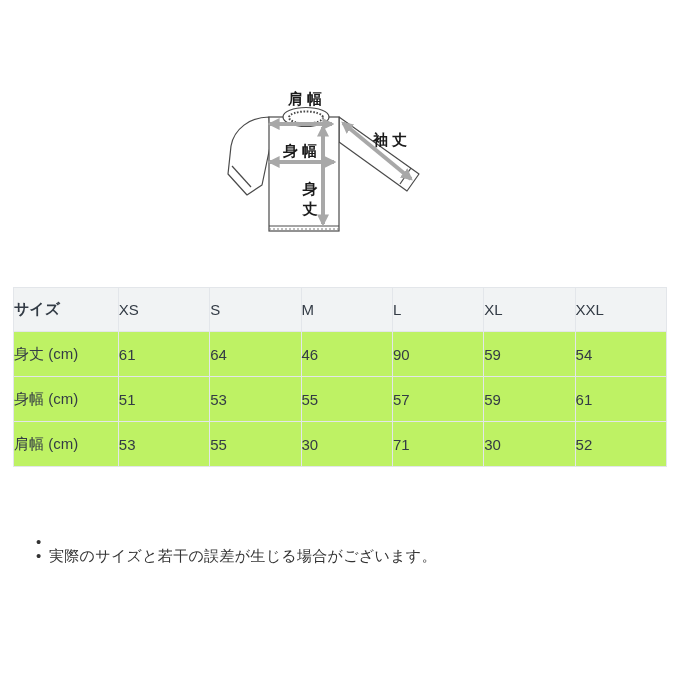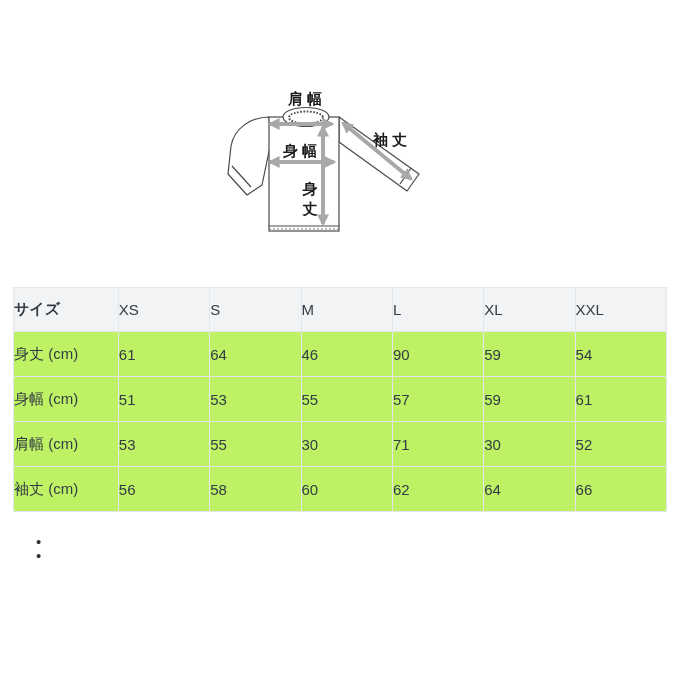--- a/index.html
+++ b/index.html
@@ -139,34 +139,26 @@
       </tr>
       <tr>
         <td>肩幅 (cm)</td>
         <td>53</td>
         <td>55</td>
         <td>30</td>
         <td>71</td>
         <td>30</td>
         <td>52</td>
       </tr>
-      <tr>
-        <td>袖丈 (cm)</td>
-        <td>56</td>
-        <td>58</td>
-        <td>60</td>
-        <td>62</td>
-        <td>64</td>
-        <td>66</td>
-      </tr>
     </tbody>
   </table>
 
   <ul class="notes">
     <li>
       <span class="bullet">•</span>
     </li>
     <li>
       <span class="bullet">•</span>
+      <span>実際のサイズと若干の誤差が生じる場合がございます。</span>
     </li>
   </ul>
 
 </div>
 
 </body></html>

